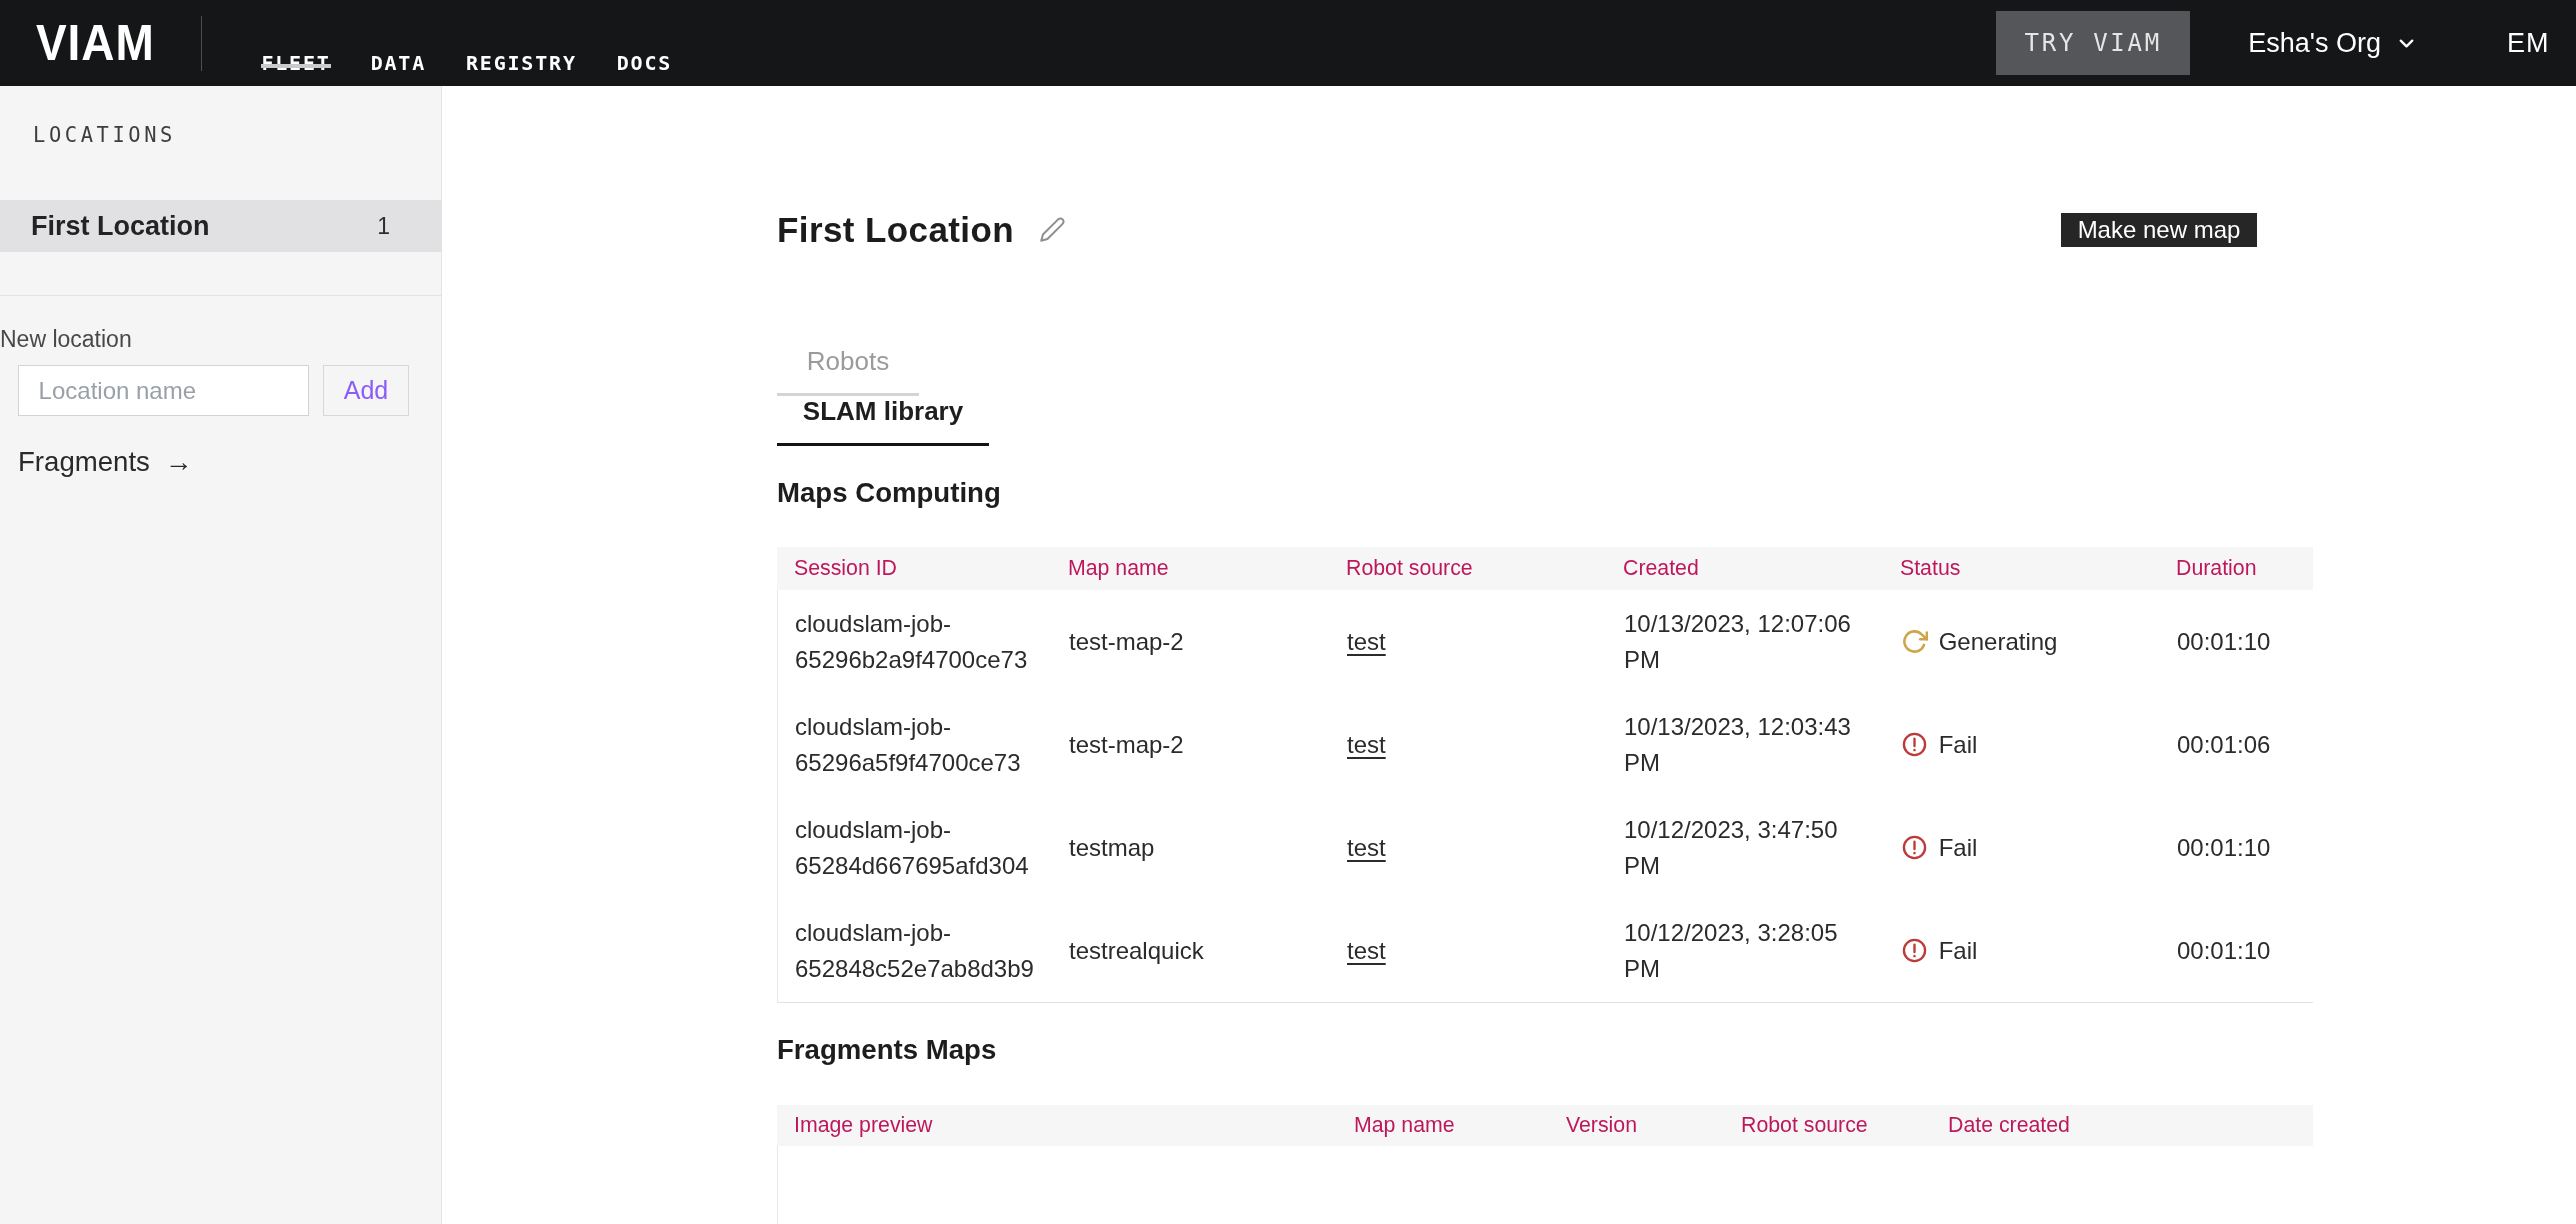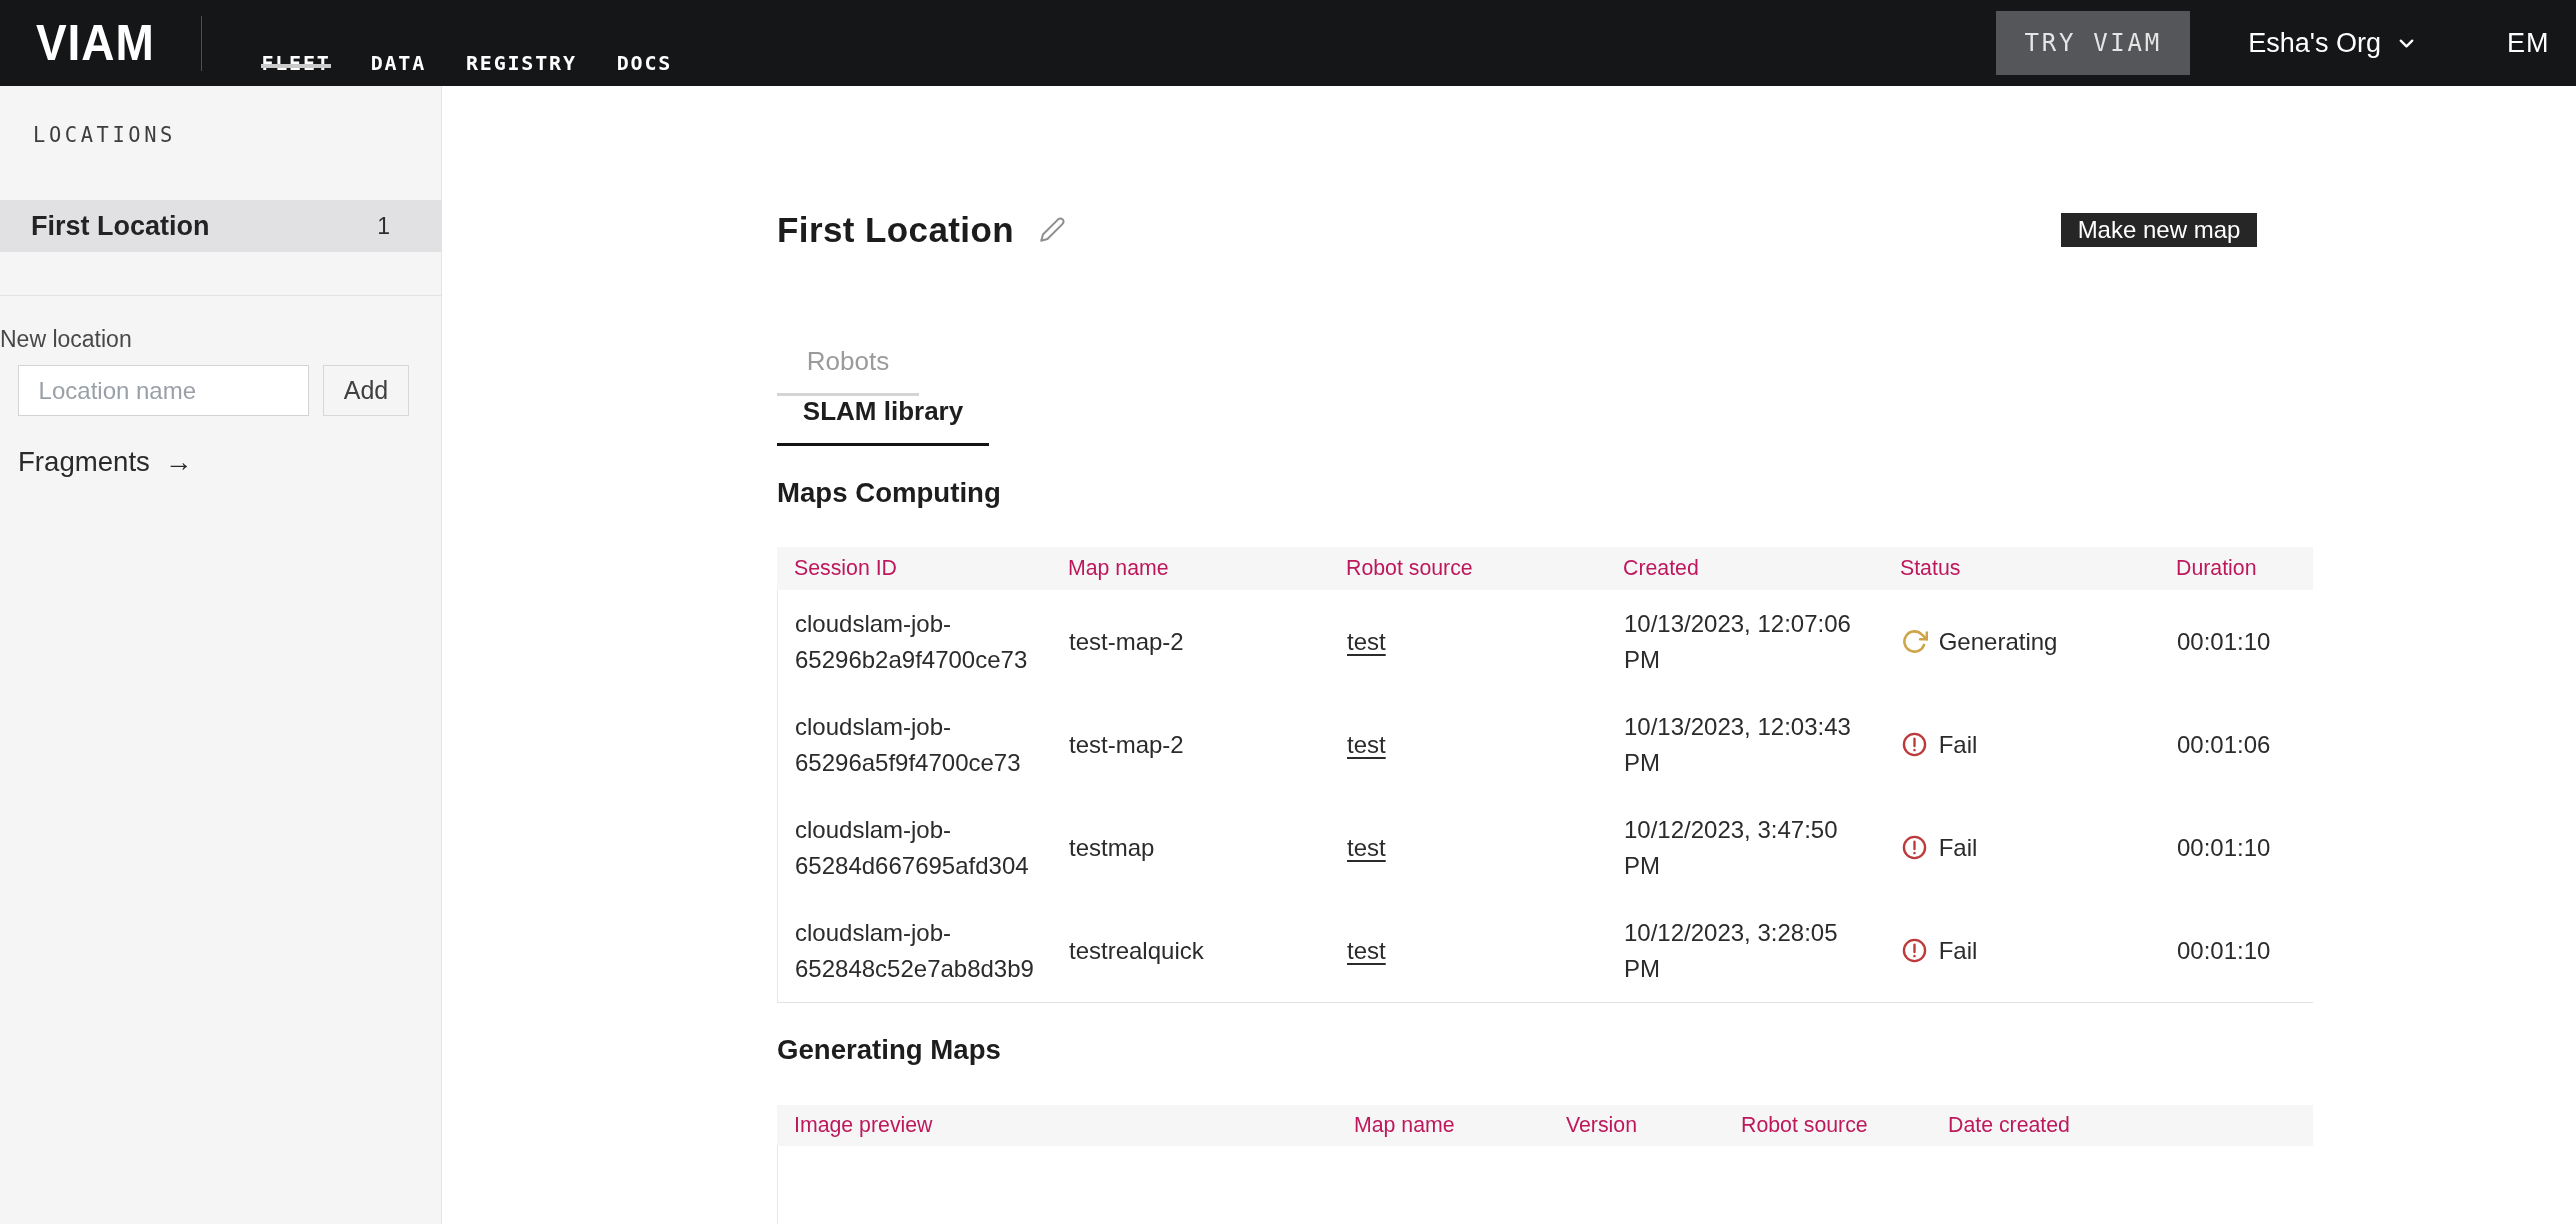--- a/index.html
+++ b/index.html
@@ -60,21 +60,21 @@
   .sidebar-divider { position:absolute; top:209px; left:0; right:0; border-top:0.9px solid #e2e2e2; }
   .new-location-label { position:absolute; top:240px; left:0; font-size:23px; color:#484848; }
   .location-input {
     position:absolute; top:279px; left:18px; width:291px; height:51px;
     border:0.9px solid #d3d3d3; background:#fff; padding:0 19.6px;
     font-size:24px; color:#222; font-family:inherit;
   }
   .location-input::placeholder { color:#9aa0a7; }
   .add-button {
     position:absolute; top:279px; left:323px; width:86px; height:51px;
-    border:0.9px solid #d8d8d8; background:transparent; font-size:25px; color:#404040;
+    border:0.9px solid #d8d8d8; background:transparent; font-size:25px; color:#8b5cf6;
     font-family:inherit; cursor:pointer;
   }
   .fragments-link {
     position:absolute; top:360px; left:18px; font-size:27.6px; color:#2a2a2a;
     display:flex; gap:15px; align-items:center; cursor:pointer;
   }
 
   
   .main { flex:1; background:#fff; }
   .content { width:1536px; margin-left:335px; }
@@ -301,21 +301,21 @@
                 </span>
                 <span>Fail</span>
               </div>
             </div>
             <div>00:01:10</div>
           </div>
 
         </div>
       </div>
 
-      <h2 class="section-heading">Generating Maps</h2>
+      <h2 class="section-heading">Fragments Maps</h2>
 
       <div class="table2">
         <div class="table-header grid5">
           <div>Image preview</div>
           <div>Map name</div>
           <div>Version</div>
           <div>Robot source</div>
           <div>Date created</div>
         </div>
         <div class="table2-body"></div>

